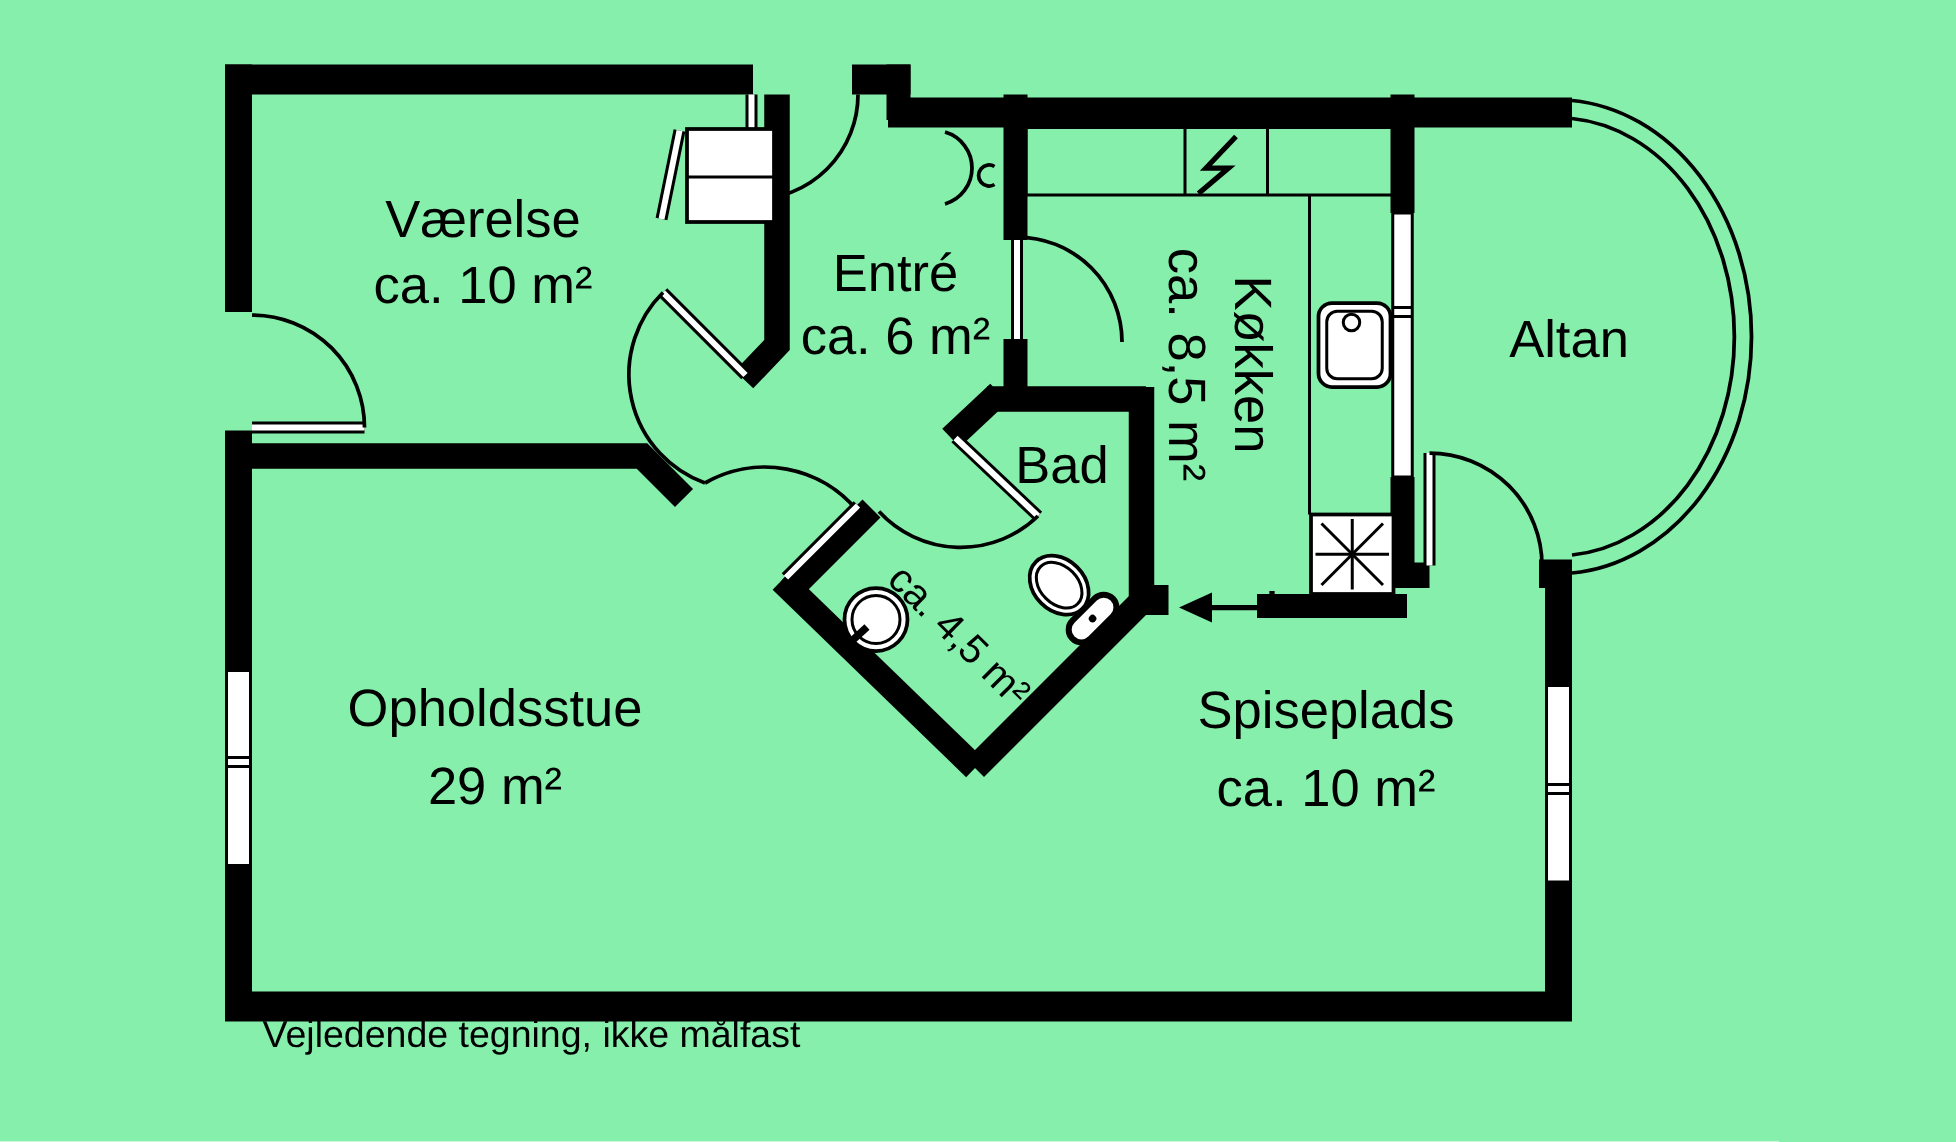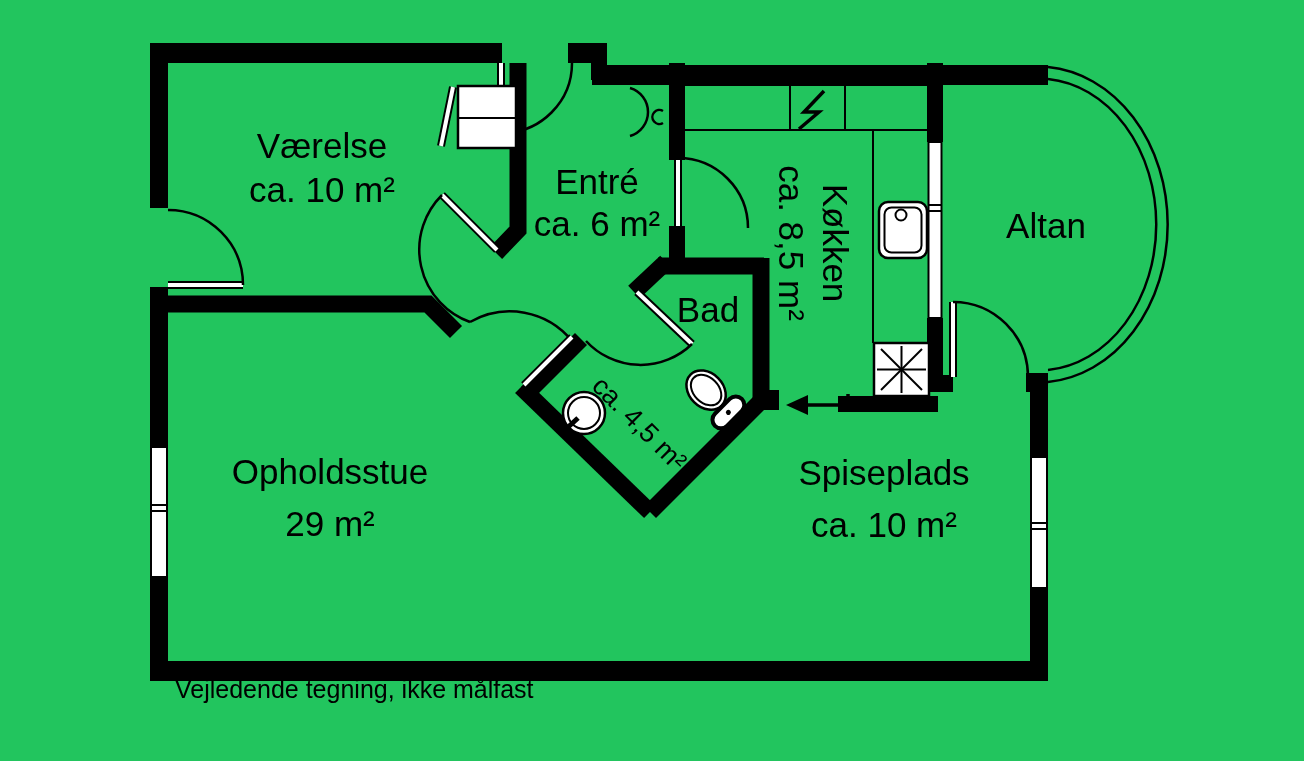--- a/index.html
+++ b/index.html
@@ -1,16 +1,16 @@
 <!DOCTYPE html>
 <html><head>
 <meta charset="utf-8">
 <style>
   html,body{margin:0;padding:0;background:#ffffff;}
-  .stage{width:1304px;height:761px;background:#22c55e;position:relative;font-family:"Liberation Sans",sans-serif;}
+  .stage{width:1304px;height:761px;background:#86efac;position:relative;font-family:"Liberation Sans",sans-serif;}
   svg{display:block;}
   .wall{stroke:#000;fill:none;}
   .w17{stroke-width:17;} .w20{stroke-width:20;} .w18{stroke-width:18;} .w16{stroke-width:16;}
   .thin{stroke:#000;stroke-width:2.5;fill:none;}
   .thin2{stroke:#000;stroke-width:2;fill:none;}
   .arc{stroke:#000;stroke-width:2.5;fill:none;}
   .leaf-o{stroke:#000;stroke-width:8;fill:none;}
   .leaf-i{stroke:#fff;stroke-width:4;fill:none;}
   .winbox{fill:#fff;stroke:#000;stroke-width:2;}
   .fixture{fill:#fff;stroke:#000;stroke-width:2.5;}

